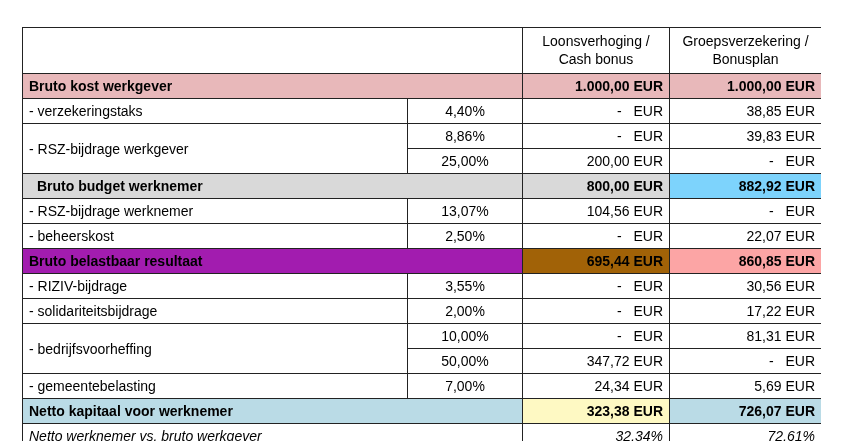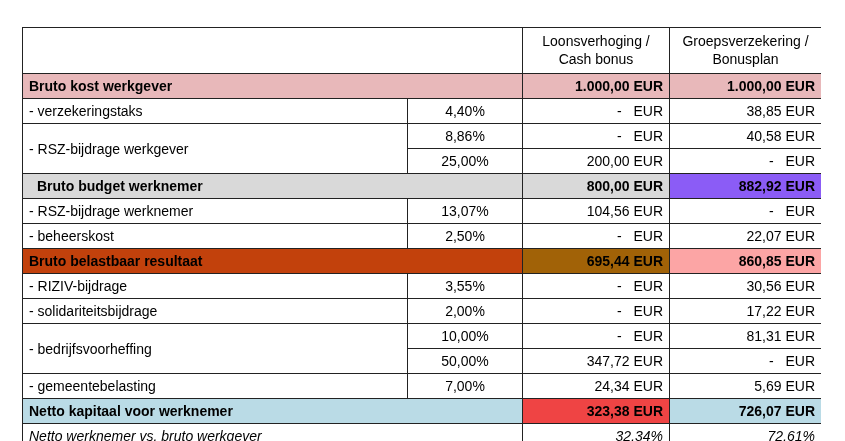--- a/index.html
+++ b/index.html
@@ -89,50 +89,50 @@
       <td class="label">- verzekeringstaks</td>
       <td class="pct">4,40%</td>
       <td class="val">-   EUR</td>
       <td class="val">38,85 EUR</td>
     </tr>
 
     <tr>
       <td rowspan="2" class="label">- RSZ-bijdrage werkgever</td>
       <td class="pct">8,86%</td>
       <td class="val">-   EUR</td>
-      <td class="val">40,58 EUR</td>
+      <td class="val">39,83 EUR</td>
     </tr>
     <tr>
       <td class="pct">25,00%</td>
       <td class="val">200,00 EUR</td>
       <td class="val">-   EUR</td>
     </tr>
 
     <tr class="section-row">
       <td colspan="2" class="label" style="background-color: rgb(217, 217, 217); padding-left: 14px;">Bruto budget werknemer</td>
       <td class="val" style="background-color: rgb(217, 217, 217);">800,00 EUR</td>
-      <td class="val" style="background-color: #8b5cf6;">882,92 EUR</td>
+      <td class="val" style="background-color: #7dd3fc;">882,92 EUR</td>
     </tr>
 
     <tr>
       <td class="label">- RSZ-bijdrage werknemer</td>
       <td class="pct">13,07%</td>
       <td class="val">104,56 EUR</td>
       <td class="val">-   EUR</td>
     </tr>
 
     <tr>
       <td class="label">- beheerskost</td>
       <td class="pct">2,50%</td>
       <td class="val">-   EUR</td>
       <td class="val">22,07 EUR</td>
     </tr>
 
     <tr class="section-row">
-      <td colspan="2" class="label" style="background-color: #c2410c;">Bruto belastbaar resultaat</td>
+      <td colspan="2" class="label" style="background-color: #a21caf;">Bruto belastbaar resultaat</td>
       <td class="val" style="background-color: #a16207;">695,44 EUR</td>
       <td class="val" style="background-color: #fca5a5;">860,85 EUR</td>
     </tr>
 
     <tr>
       <td class="label">- RIZIV-bijdrage</td>
       <td class="pct">3,55%</td>
       <td class="val">-   EUR</td>
       <td class="val">30,56 EUR</td>
     </tr>
@@ -158,21 +158,21 @@
 
     <tr>
       <td class="label">- gemeentebelasting</td>
       <td class="pct">7,00%</td>
       <td class="val">24,34 EUR</td>
       <td class="val">5,69 EUR</td>
     </tr>
 
     <tr class="section-row">
       <td colspan="2" class="label" style="background-color: rgb(186, 219, 230);">Netto kapitaal voor werknemer</td>
-      <td class="val" style="background-color: #ef4444;">323,38 EUR</td>
+      <td class="val" style="background-color: #fef9c3;">323,38 EUR</td>
       <td class="val" style="background-color: rgb(186, 219, 230); margin-top: 16px;">726,07 EUR</td>
     </tr>
 
     <tr class="ratio-row">
       <td colspan="2" class="label">Netto werknemer vs. bruto werkgever</td>
       <td class="val">32,34%</td>
       <td class="val">72,61%</td>
     </tr>
   </tbody>
     </table>

